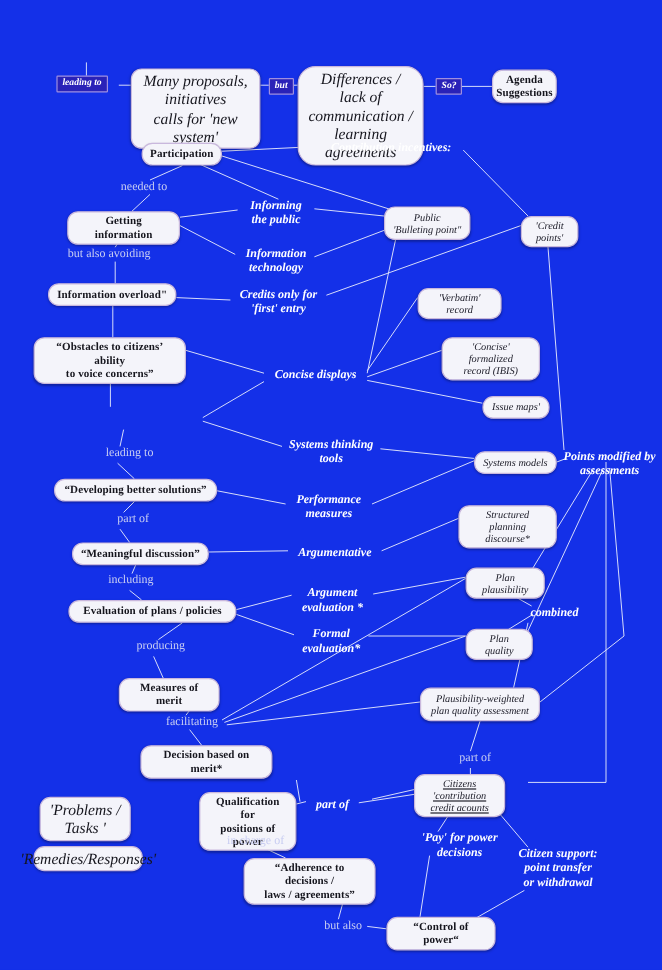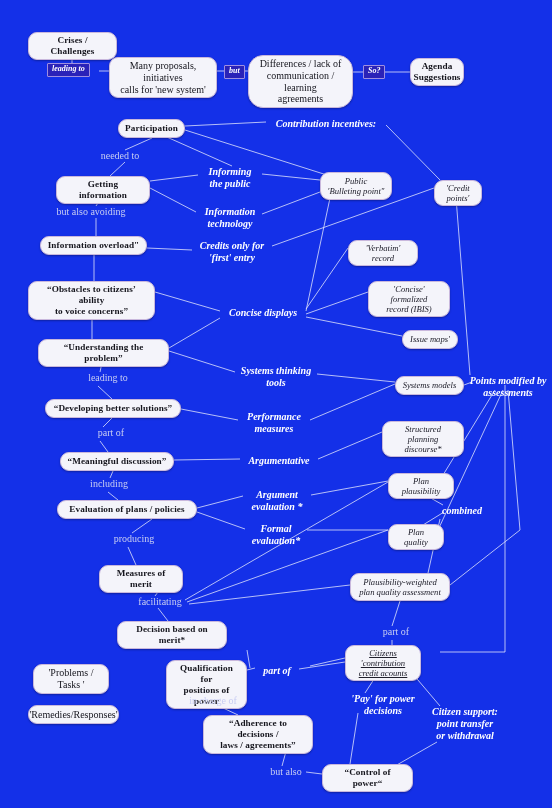--- a/index.html
+++ b/index.html
@@ -38,21 +38,22 @@
     color: #15151d;
     padding: 2px 6px;
     z-index: 5;
   }
   .node.bold {
     font-weight: bold;
     font-size: 9.2px;
     letter-spacing: 0.1px;
   }
   .node.plain {
-    font-size: 10px;
+    font-size: 13px;
+    font-style: italic;
   }
   .node.italic {
     font-style: italic;
     font-size: 8.6px;
     color: #20202c;
   }
   .lbl {
     position: absolute;
     color: #eceaf7;
     font-size: 10px;
@@ -159,34 +160,32 @@
       <path d="M 437,742 L 395,766" stroke="#dfe3fb" stroke-width="0.8" fill="none"></path>
       <path d="M 464,385 L 472,382" stroke="#dfe3fb" stroke-width="0.8" fill="none"></path>
       <path d="M 470,375 L 455,185" stroke="#dfe3fb" stroke-width="0.8" fill="none"></path>
       <path d="M 495,390 L 440,480" stroke="#dfe3fb" stroke-width="0.8" fill="none"></path>
       <path d="M 503,390 L 438,530" stroke="#dfe3fb" stroke-width="0.8" fill="none"></path>
       <path d="M 508,390 L 520,530 L 450,585" stroke="#dfe3fb" stroke-width="0.8" fill="none"></path>
       <path d="M 250,668 L 247,650" stroke="#dfe3fb" stroke-width="0.8" fill="none"></path>
       <path d="M 345,658 L 310,666" stroke="#dfe3fb" stroke-width="0.8" fill="none"></path>
       <path d="M 440,652 L 505,652 L 505,385" stroke="#dfe3fb" stroke-width="0.8" fill="none"></path>
     </svg>
-<div class="node bold" style="left: 28px; top: 32px; width: 89px; min-height: 19px; white-space: pre-line;">Crises / Challenges</div>
     <div class="node plain" style="left: 109px; top: 57px; width: 108px; min-height: 29px; white-space: pre-line;">Many proposals, initiatives
 calls for 'new system'</div>
     <div class="node plain" style="left: 248px; top: 55px; width: 105px; min-height: 35px; white-space: pre-line; border-radius: 15px;">Differences /  lack of
 communication / learning
 agreements</div>
     <div class="node bold" style="left: 410px; top: 58px; width: 54px; min-height: 28px; white-space: pre-line;">Agenda
 Suggestions</div>
     <div class="node bold" style="left: 118px; top: 119px; width: 67px; min-height: 19px; white-space: pre-line;">Participation</div>
     <div class="node bold" style="left: 56px; top: 176px; width: 94px; min-height: 19px; white-space: pre-line;">Getting information</div>
     <div class="node bold" style="left: 40px; top: 236px; width: 107px; min-height: 19px; white-space: pre-line;">Information overload"</div>
     <div class="node bold" style="left: 28px; top: 281px; width: 127px; min-height: 29px; white-space: pre-line;">“Obstacles to citizens’ ability
 to voice concerns”</div>
-    <div class="node bold" style="left: 38px; top: 339px; width: 131px; min-height: 19px; white-space: pre-line;">“Understanding the problem”</div>
     <div class="node bold" style="left: 45px; top: 399px; width: 136px; min-height: 19px; white-space: pre-line;">“Developing better solutions”</div>
     <div class="node bold" style="left: 60px; top: 452px; width: 114px; min-height: 19px; white-space: pre-line;">“Meaningful discussion”</div>
     <div class="node bold" style="left: 57px; top: 500px; width: 140px; min-height: 19px; white-space: pre-line;">Evaluation of  plans / policies</div>
     <div class="node bold" style="left: 99px; top: 565px; width: 84px; min-height: 19px; white-space: pre-line;">Measures of merit</div>
     <div class="node bold" style="left: 117px; top: 621px; width: 110px; min-height: 19px; white-space: pre-line;">Decision based on merit*</div>
     <div class="node plain" style="left: 33px; top: 664px; width: 76px; min-height: 19px; white-space: pre-line;">'Problems / Tasks '</div>
     <div class="node plain" style="left: 28px; top: 705px; width: 91px; min-height: 19px; white-space: pre-line;">'Remedies/Responses'</div>
     <div class="node bold" style="left: 166px; top: 660px; width: 81px; min-height: 28px; white-space: pre-line;">Qualification for
 positions of power</div>
     <div class="node bold" style="left: 203px; top: 715px; width: 110px; min-height: 29px; white-space: pre-line;">“Adherence to decisions /

